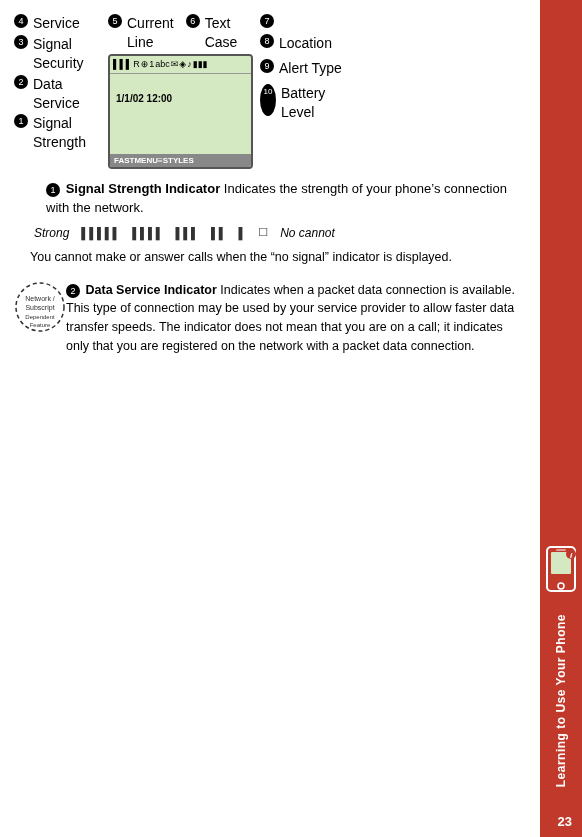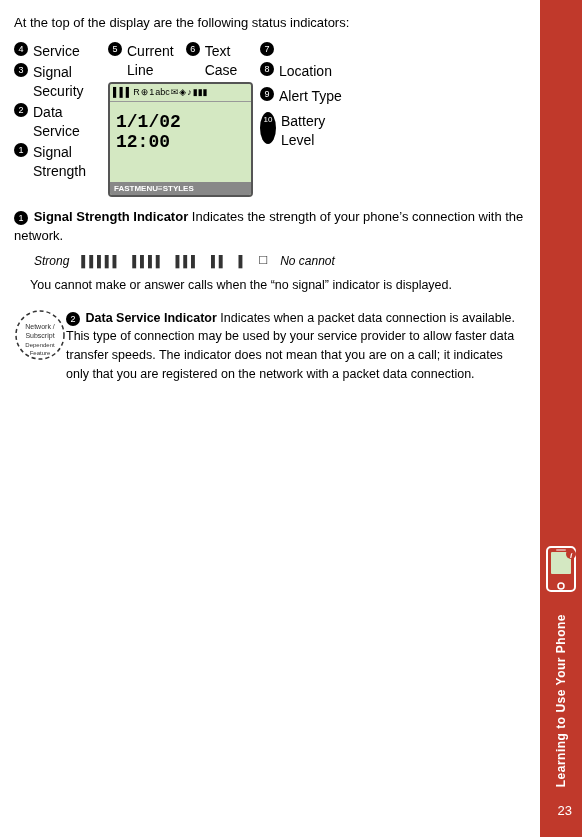--- a/index.html
+++ b/index.html
@@ -44,23 +44,23 @@
       font-size: 12px;
       font-weight: bold;
       letter-spacing: 0.5px;
       white-space: nowrap;
       margin-bottom: 30px;
     }
 
     .page-number {
       color: #fff;
       font-size: 13px;
-      font-weight: normal;
+      font-weight: bold;
       position: absolute;
-      bottom: 19px;
+      bottom: 8px;
       right: 10px;
     }
 
     
     .main-content {
       flex: 1;
       padding: 14px 14px 14px 14px;
       position: relative;
     }
 
@@ -98,25 +98,25 @@
       min-height: 18px;
     }
 
     .phone-body {
       background: #d4e8c2;
       padding: 4px 6px;
       min-height: 80px;
     }
 
     .phone-time {
-      font-size: 18px;
+      font-size: 10px;
       font-weight: bold;
       color: #000;
-      font-family: Liberation Mono, monospace;
-      margin-top: 6px;
+      font-family: Liberation Sans, sans-serif;
+      margin-top: 15px;
     }
 
     .phone-softkeys {
       display: flex;
       background: #888;
       padding: 2px 4px;
       font-size: 8px;
       font-weight: bold;
       color: #fff;
     }
@@ -144,20 +144,21 @@
 
     
     .section-block {
       margin-top: 10px;
     }
 
     .section-heading {
       font-size: 13px;
       margin-bottom: 6px;
       line-height: 1.5;
+      margin-left: 32px;
     }
 
     .bold-inline {
       font-weight: bold;
     }
 
     
     .signal-row {
       display: flex;
       align-items: center;
@@ -239,21 +240,20 @@
       margin-bottom: 2px;
     }
   </style>
 </head>
 <body>
 
 <div class="page-container">
 
   <div class="main-content">
 
-    <p class="heading">At the top of the display are the following status indicators:</p>
 
     <div class="indicators-section">
 
       <div class="left-col">
         <div class="label-item" style="margin-bottom:2px;">
           <span class="num-circle">4</span>
           <span class="li-text">Service</span>
         </div>
         <div class="label-item" style="margin-bottom:2px;">
           <span class="num-circle">3</span>

